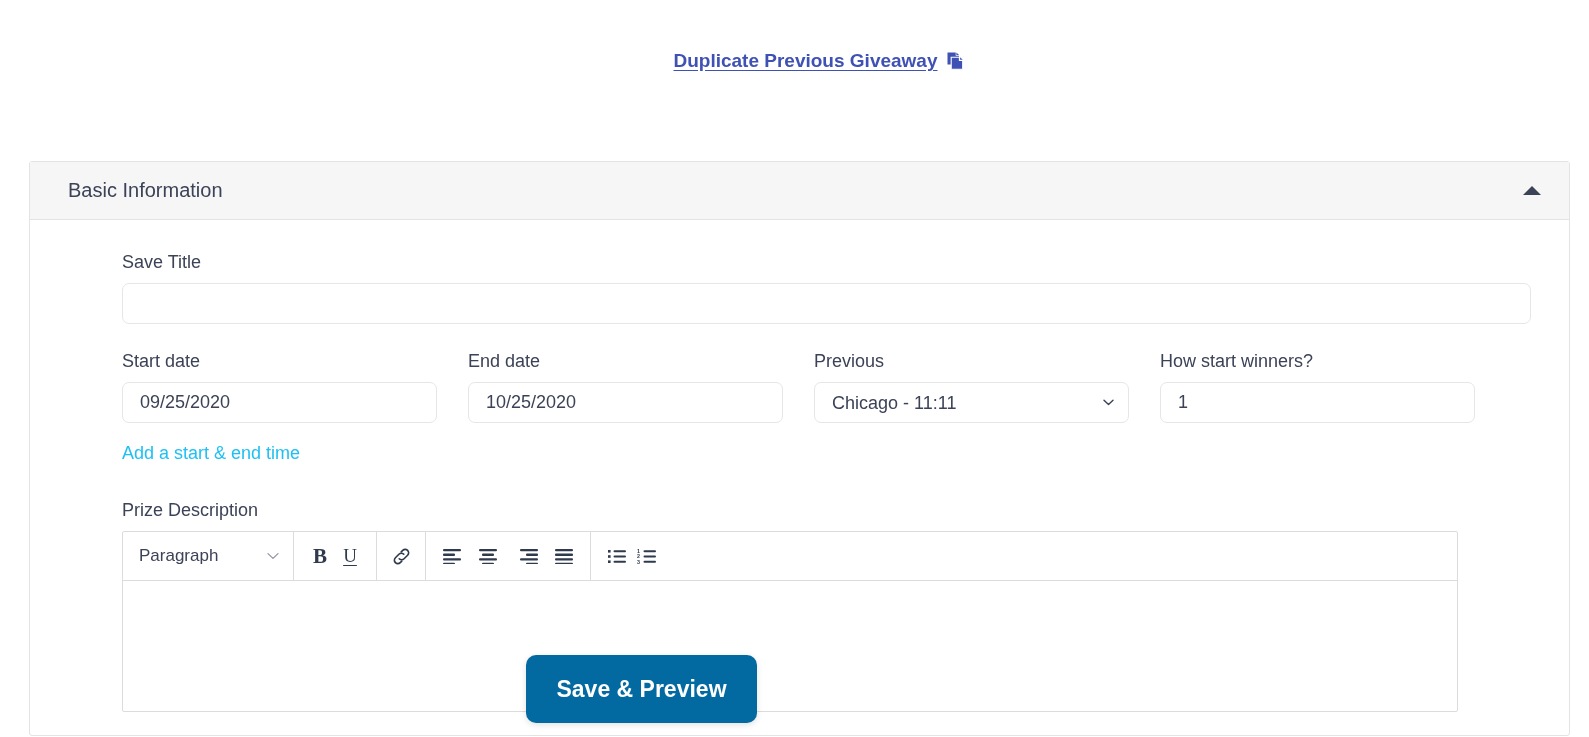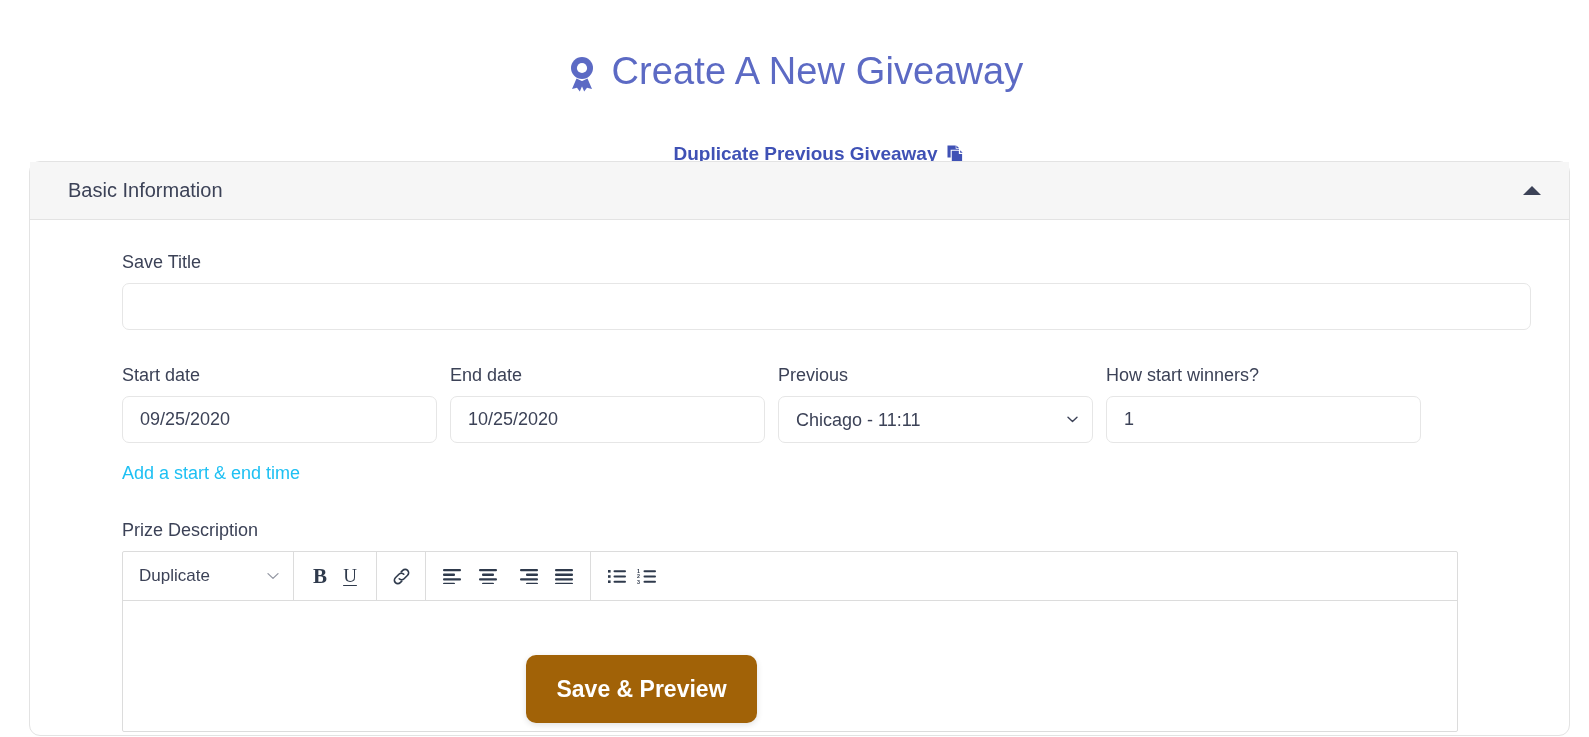--- a/index.html
+++ b/index.html
@@ -59,21 +59,21 @@
   .dup-icon svg { display: block; }
 
   
   .card {
     position: absolute;
     left: 29px;
     top: 161px;
     width: 1541px;
     background: #ffffff;
     border: 1px solid #e3e3e3;
-    border-radius: 11px;
+    border-radius: 3px;
   }
   .card-header {
     height: 58px;
     background: #f6f6f6;
     border-bottom: 1px solid #e3e3e3;
     display: flex;
     align-items: center;
     padding: 0 28px 0 38px;
     cursor: pointer;
   }
@@ -101,36 +101,36 @@
   .field-label {
     display: block;
     color: #3c4257;
     font-size: 18px;
     font-weight: 400;
     margin-bottom: 10px;
   }
   .text-input,
   .select-input {
     width: 100%;
-    height: 47px;
+    height: 41px;
     border: 1px solid #e6e6e6;
     border-radius: 7px;
     background: #ffffff;
     padding: 0 17px;
     font-family: "Liberation Sans", sans-serif;
     font-size: 18px;
     color: #3c4257;
     outline: none;
   }
   .text-input::placeholder { color: #b8bfc9; }
 
   .row-dates {
     display: flex;
-    gap: 13px;
-    margin-top: 35px;
+    gap: 31px;
+    margin-top: 27px;
   }
   .col { width: 315px; flex: 0 0 315px; }
 
   .select-wrap { position: relative; }
   .select-input {
     appearance: none;
     -webkit-appearance: none;
     padding-right: 48px;
     cursor: pointer;
   }
@@ -232,47 +232,36 @@
     bottom: 0;
     top: 0;
     pointer-events: none;
   }
   .save-btn {
     position: absolute;
     left: 526px;
     top: 655px;
     width: 231px;
     height: 68px;
-    background: #a16207;
+    background: #0369a1;
     color: #ffffff;
     border: none;
     border-radius: 10px;
     font-family: "Liberation Sans", sans-serif;
     font-size: 23px;
     font-weight: 700;
     cursor: pointer;
     box-shadow: 0 2px 6px rgba(0,0,0,.12);
     pointer-events: auto;
   }
 </style>
 </head>
 <body>
 
 <div class="page-header">
-  <h1 class="page-title">
-    <span class="award-icon">
-      <svg viewBox="0 0 32 36" width="32" height="36" aria-hidden="true">
-        <path d="M10.5 22.5 L6 33 l5-1.2 2.8 3.8 4.1-9.6z" fill="#5c6ac4"></path>
-        <path d="M21.5 22.5 L26 33 l-5-1.2 -2.8 3.8 -4.1-9.6z" fill="#5c6ac4"></path>
-        <circle cx="16" cy="12" r="11" fill="#5c6ac4"></circle>
-        <circle cx="16" cy="12" r="5.1" fill="#ffffff"></circle>
-      </svg>
-    </span>
-    <span>Create A New Giveaway</span>
-  </h1>
 
   <div class="dup-wrap">
     <a class="dup-link" href="#">
       <span>Duplicate Previous Giveaway</span>
       <span class="dup-icon">
         <svg viewBox="0 0 18 20" width="18" height="20" aria-hidden="true">
           <path d="M1.5 1.5h8.2v3.3h3.3v8.7H1.5z" fill="#3f51b5"></path>
           <path d="M10.4 1.5 13 4.1h-2.6z" fill="#3f51b5"></path>
           <path d="M5.2 6.2h8.2v3.3h3.3v8.7H5.2z" fill="#3f51b5" stroke="#ffffff" stroke-width="1.1"></path>
           <path d="M14.1 6.2 16.7 8.8h-2.6z" fill="#3f51b5"></path>
@@ -335,21 +324,21 @@
 
     
     <div class="desc-block">
       <label class="field-label">Prize Description</label>
 
       <div class="editor">
         <div class="editor-toolbar">
 
           <div class="tb-group">
             <div class="tb-para">
-              <span>Duplicate</span>
+              <span>Paragraph</span>
               <span class="chev">
                 <svg viewBox="0 0 12 8" width="12" height="8" aria-hidden="true">
                   <path d="M1 1.6 6 6.4 11 1.6" fill="none" stroke="#3c4257" stroke-width="1.3" stroke-linecap="round" stroke-linejoin="round"></path>
                 </svg>
               </span>
             </div>
           </div>
 
           <div class="tb-group">
             <div class="tb-btn tb-bold tb-pad-l">B</div>

